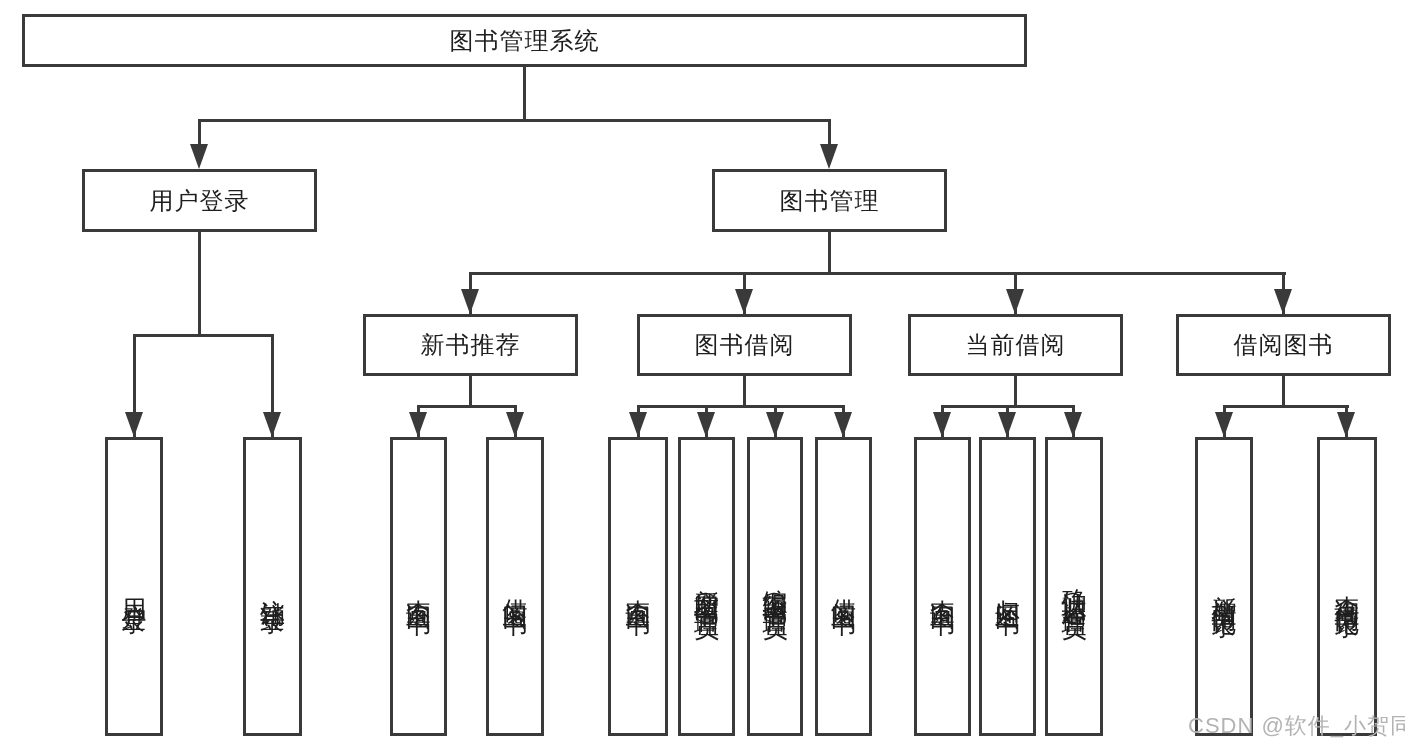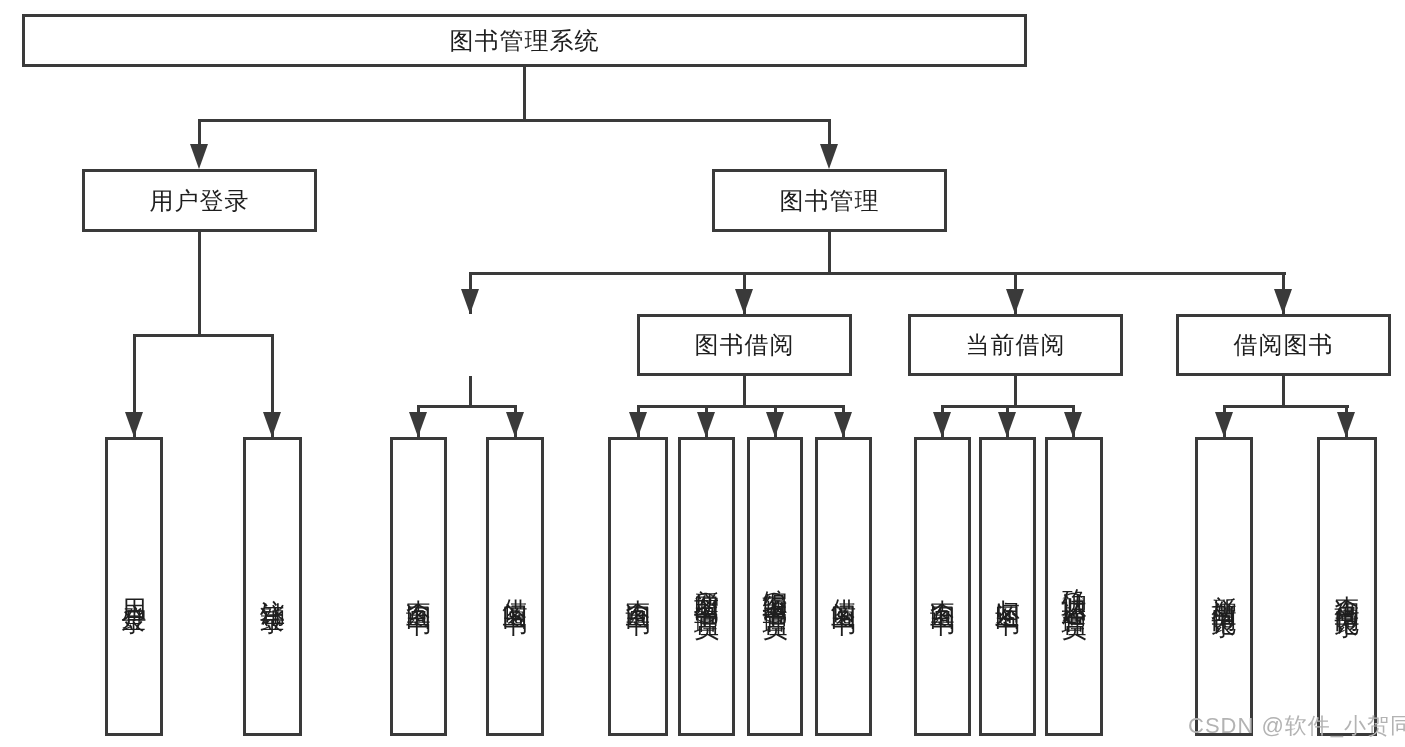--- a/index.html
+++ b/index.html
@@ -72,20 +72,23 @@
     <span class="lbl-h">图书管理系统</span>
   </div>
 
   <div class="box" style="left:82px; top:169px; width:235px; height:63px;">
     <span class="lbl-h">用户登录</span>
   </div>
   <div class="box" style="left:712px; top:169px; width:235px; height:63px;">
     <span class="lbl-h">图书管理</span>
   </div>
 
+  <div class="box" style="left:363px; top:314px; width:215px; height:62px;">
+    <span class="lbl-h">新书推荐</span>
+  </div>
   <div class="box" style="left:908px; top:314px; width:215px; height:62px;">
     <span class="lbl-h">当前借阅</span>
   </div>
   <div class="box" style="left:637px; top:314px; width:215px; height:62px;">
     <span class="lbl-h">图书借阅</span>
   </div>
   <div class="box" style="left:1176px; top:314px; width:215px; height:62px;">
     <span class="lbl-h">借阅图书</span>
   </div>
 

